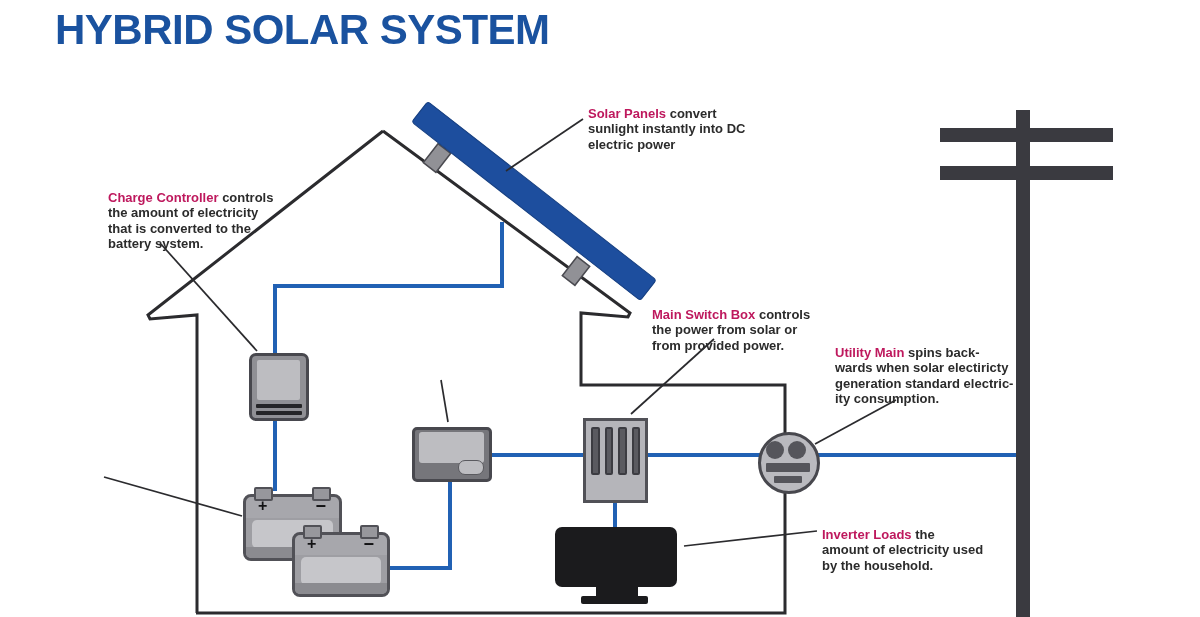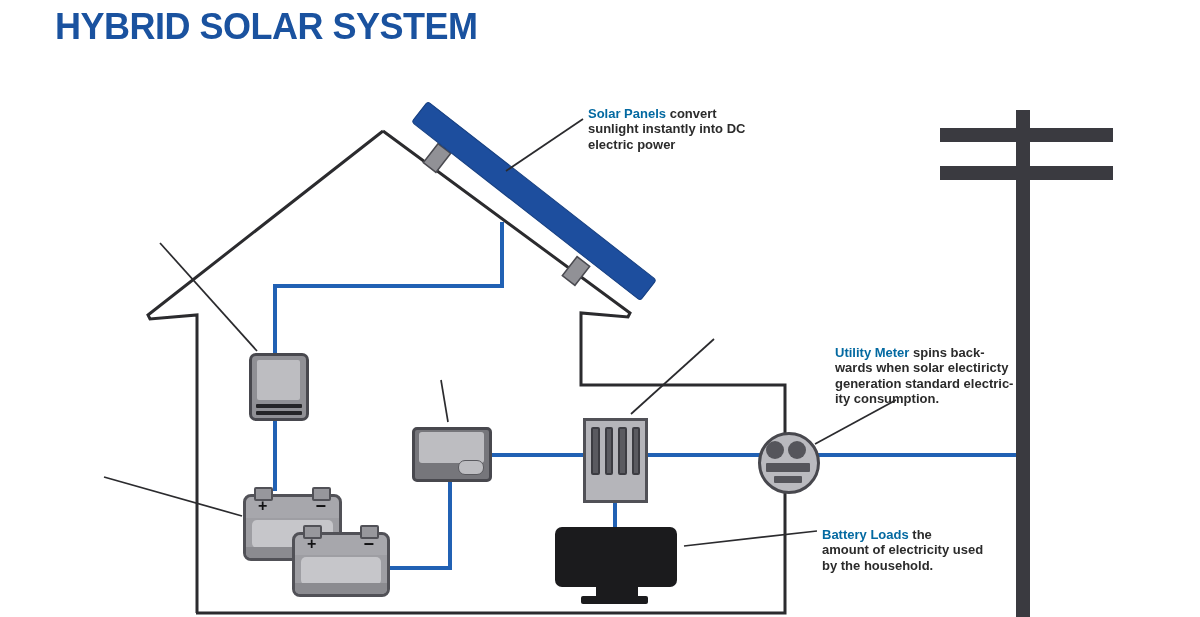--- a/index.html
+++ b/index.html
@@ -5,24 +5,24 @@
   html,body{margin:0;padding:0;background:#ffffff;}
   #stage{
     position:relative;width:1200px;height:617px;overflow:hidden;
     background:#ffffff;font-family:"Liberation Sans",sans-serif;
   }
   #diagram-svg{position:absolute;left:0;top:0;z-index:1;}
   .label{
     position:absolute;z-index:3;font-size:13px;line-height:15.5px;
     font-weight:700;color:#2b2b2b;white-space:pre-line;
   }
-  .label .lead{color:#0369a1;}
+  .label .lead{color:#be185d;}
   #title{
     position:absolute;left:55px;top:6px;z-index:3;
-    font-size:36px;font-weight:700;letter-spacing:-0.5px;color:#1a529f;
+    font-size:42px;font-weight:700;letter-spacing:-0.5px;color:#1a529f;
   }
   .device{position:absolute;z-index:2;box-sizing:border-box;}
   
   #charge-controller{left:249px;top:353px;width:60px;height:68px;
     background:#909095;border:3px solid #48484e;border-radius:7px;}
   #charge-controller .screen{position:absolute;left:5px;top:4px;width:43px;height:40px;
     background:#bdbdc1;border-radius:2px;}
   #charge-controller .slot{position:absolute;left:4px;width:46px;height:4px;background:#252528;border-radius:1px;}
   #charge-controller .slot.s1{top:48px;} #charge-controller .slot.s2{top:55px;}
   
@@ -94,28 +94,39 @@
     <line x1="684" y1="546" x2="817" y2="531" stroke="#2b2b2e" stroke-width="1.7"></line>
   </svg>
 
   <div id="title">HYBRID SOLAR SYSTEM</div>
 
   <div class="label" style="left:588px;top:90px;">
     <span class="lead">Solar Panels</span><span> convert
 sunlight instantly into DC
 electric power</span>
   </div>
+  <div class="label" style="left:108px;top:174px;">
+    <span class="lead">Charge Controller</span><span> controls
+the amount of electricity
+that is converted to the
+battery system.</span>
+  </div>
+  <div class="label" style="left:652px;top:291px;">
+    <span class="lead">Main Switch Box</span><span> controls
+the power from solar or
+from provided power.</span>
+  </div>
   <div class="label" style="left:835px;top:329px;">
-    <span class="lead">Utility Meter</span><span> spins back-
+    <span class="lead">Utility Main</span><span> spins back-
 wards when solar electiricty
 generation standard electric-
 ity consumption.</span>
   </div>
   <div class="label" style="left:822px;top:511px;">
-    <span class="lead">Battery Loads</span><span> the
+    <span class="lead">Inverter Loads</span><span> the
 amount of electricity used
 by the household.</span>
   </div>
 
   <div class="device" id="charge-controller">
     <div class="screen"></div>
     <div class="slot s1"></div>
     <div class="slot s2"></div>
   </div>
 

